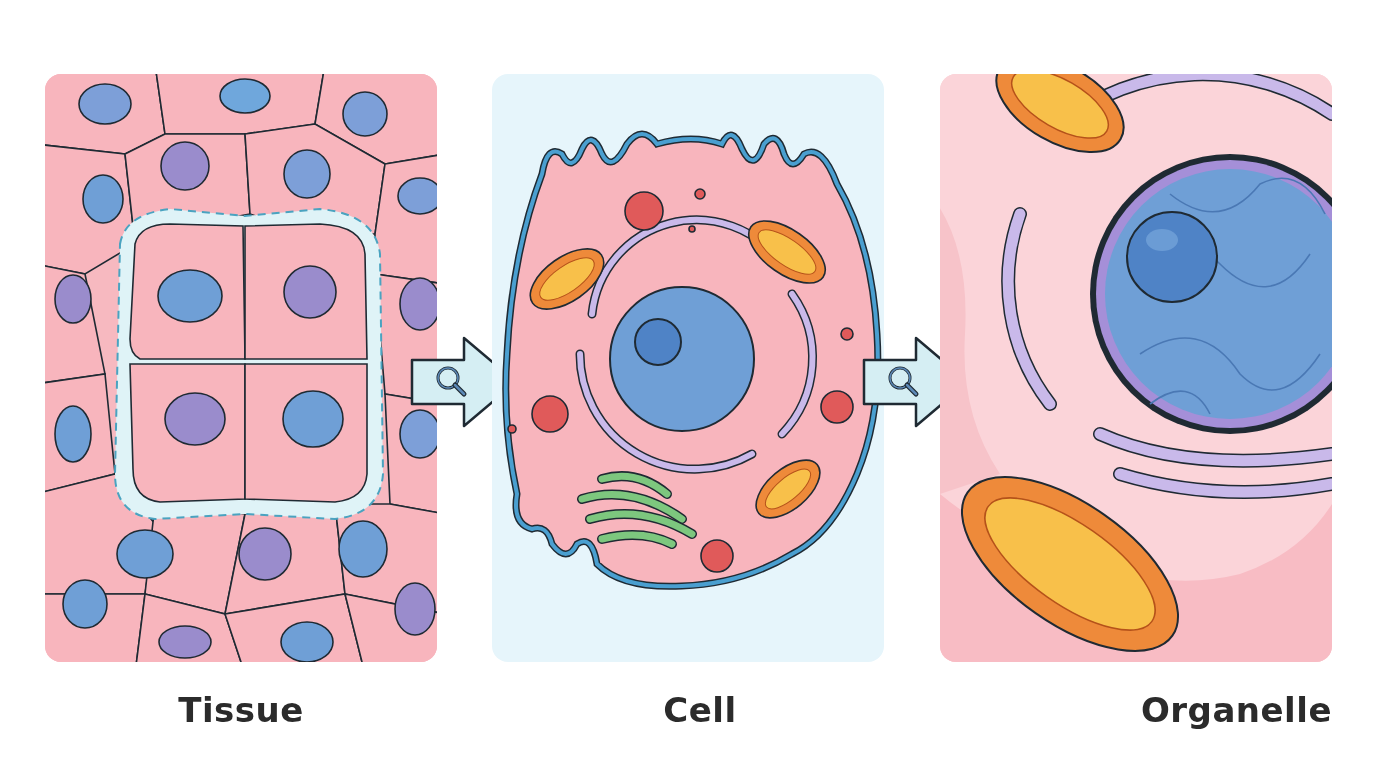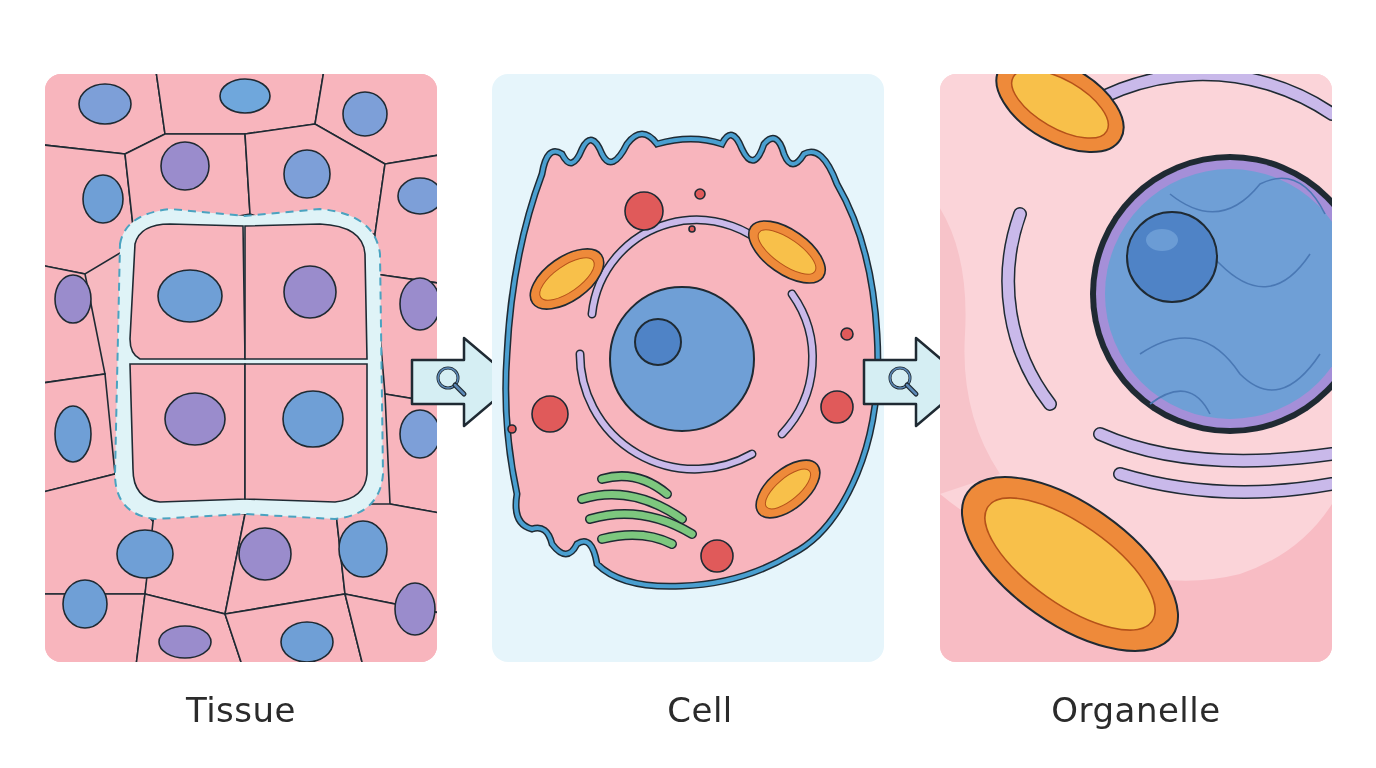--- a/index.html
+++ b/index.html
@@ -14,25 +14,25 @@
     }
     #panel-tissue { left: 45px; width: 392px; background: #f7b9c0; }
     #panel-cell { left: 492px; width: 392px; background: #e6f5fb; }
     #panel-organelle { left: 940px; width: 392px; background: #fbd4d9; }
     .panel svg { position: absolute; left: 0; top: 0; width: 100%; height: 100%; }
     .arrow { position: absolute; width: 116px; height: 96px; }
     #arrow-1 { left: 408px; top: 334px; }
     #arrow-2 { left: 860px; top: 334px; }
     .label {
       position: absolute; top: 690px; width: 392px; text-align: center;
-      font-size: 34px; color: #2b2b2b; font-weight: normal; letter-spacing: 0.5px;
+      font-size: 34px; color: #2b2b2b; font-weight: bold; letter-spacing: 0.5px;
     }
     #label-tissue { left: 45px; }
     #label-cell { left: 504px; }
-    #label-organelle { left: 940px; }
+    #label-organelle { left: 940px; text-align: right; }
   </style>
 </head>
 <body>
 
 <div class="panel" id="panel-tissue">
   <svg viewBox="0 0 392 588">
     <g stroke="#1f2a33" stroke-width="1.6" fill="#f8b5bd">
       <path d="M-10,-10 L110,-10 L120,60 L80,80 L-10,70 Z"></path>
       <path d="M110,-10 L280,-10 L270,50 L200,60 L120,60 Z"></path>
       <path d="M280,-10 L400,-10 L400,80 L340,90 L270,50 Z"></path>

